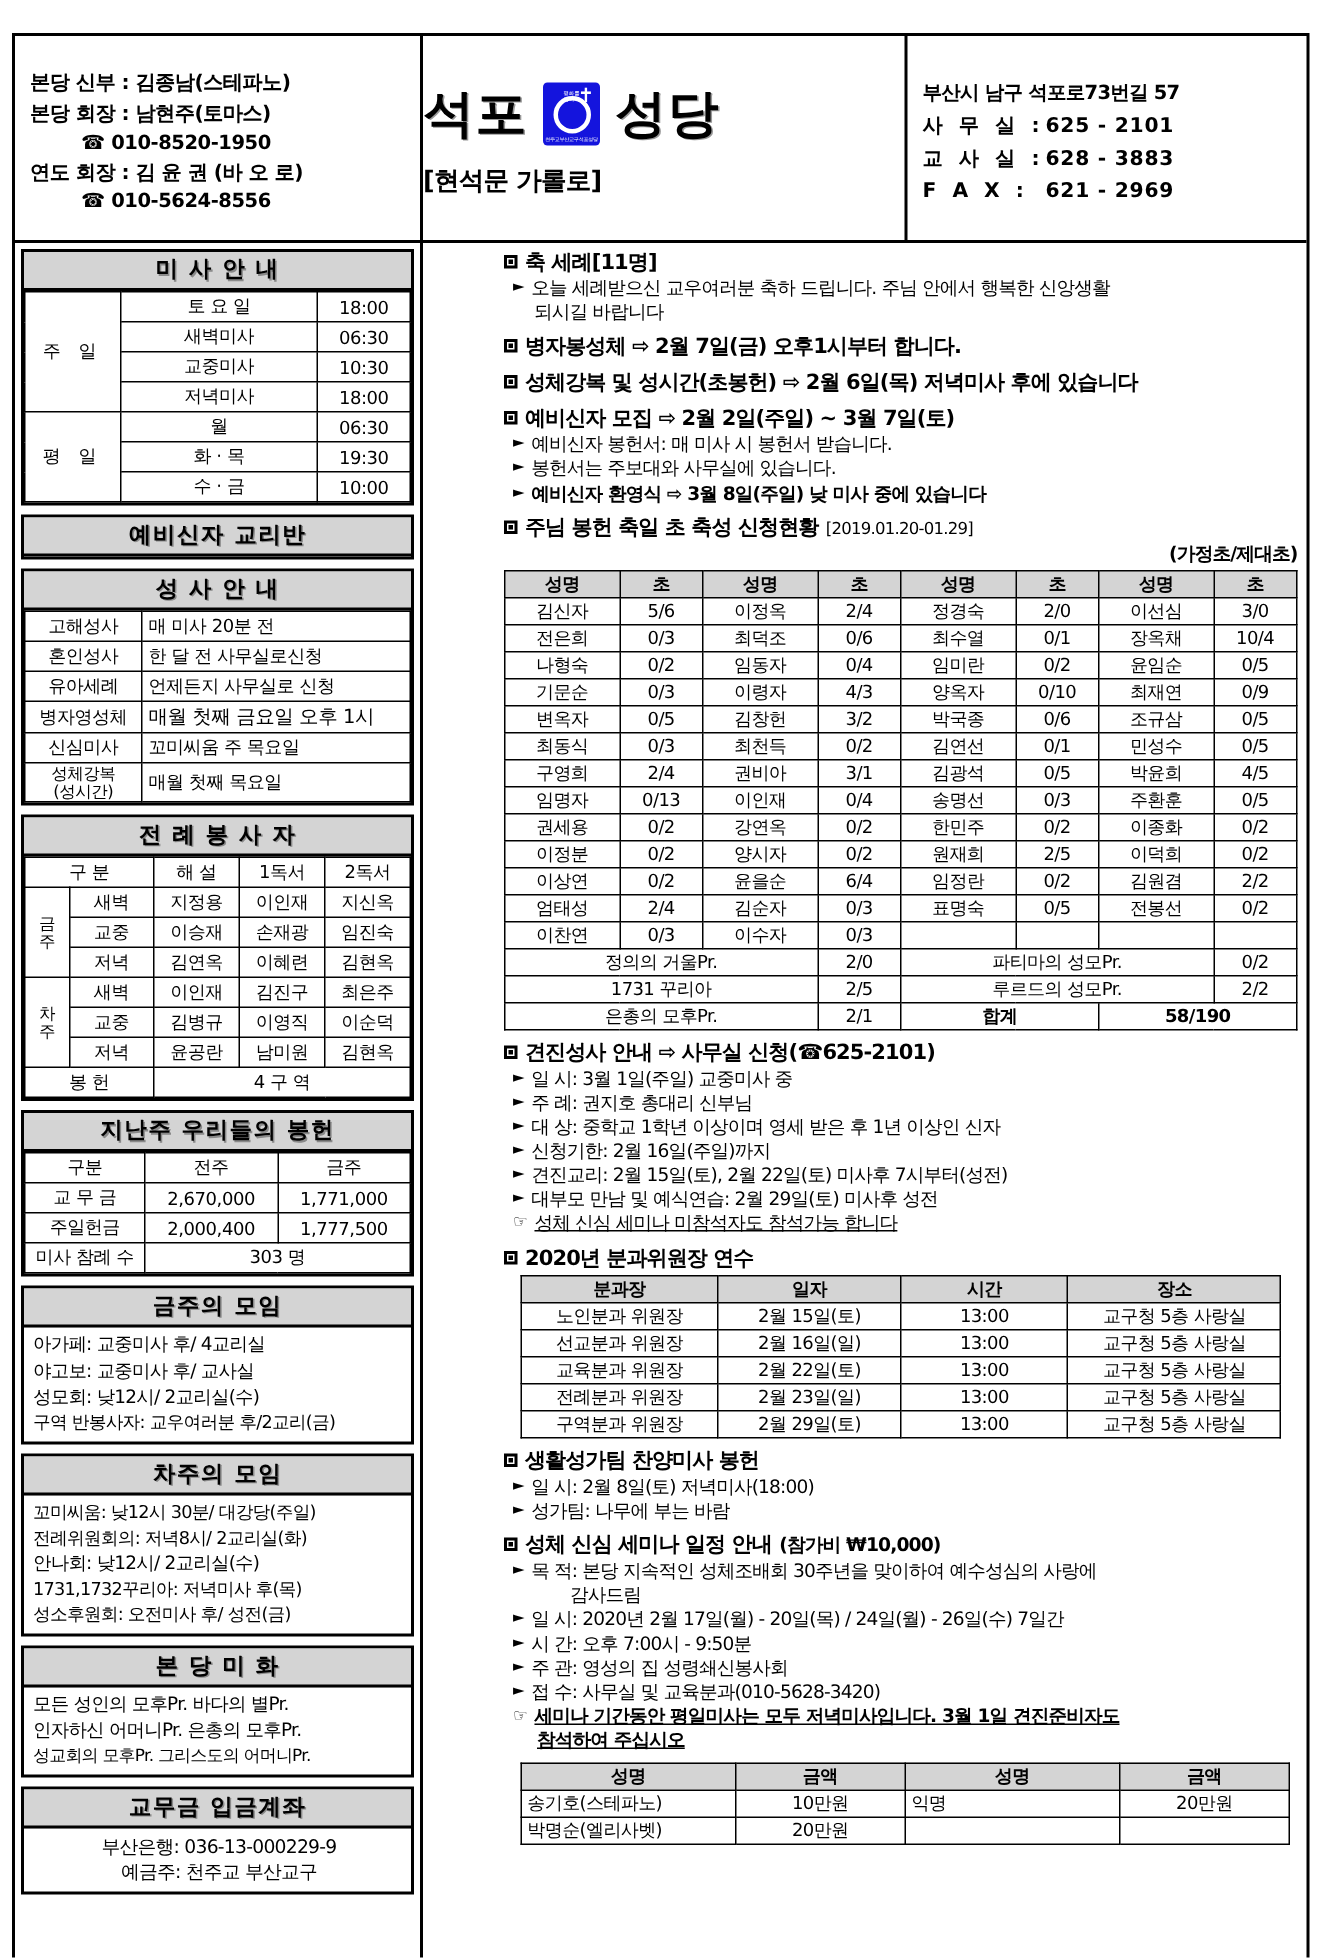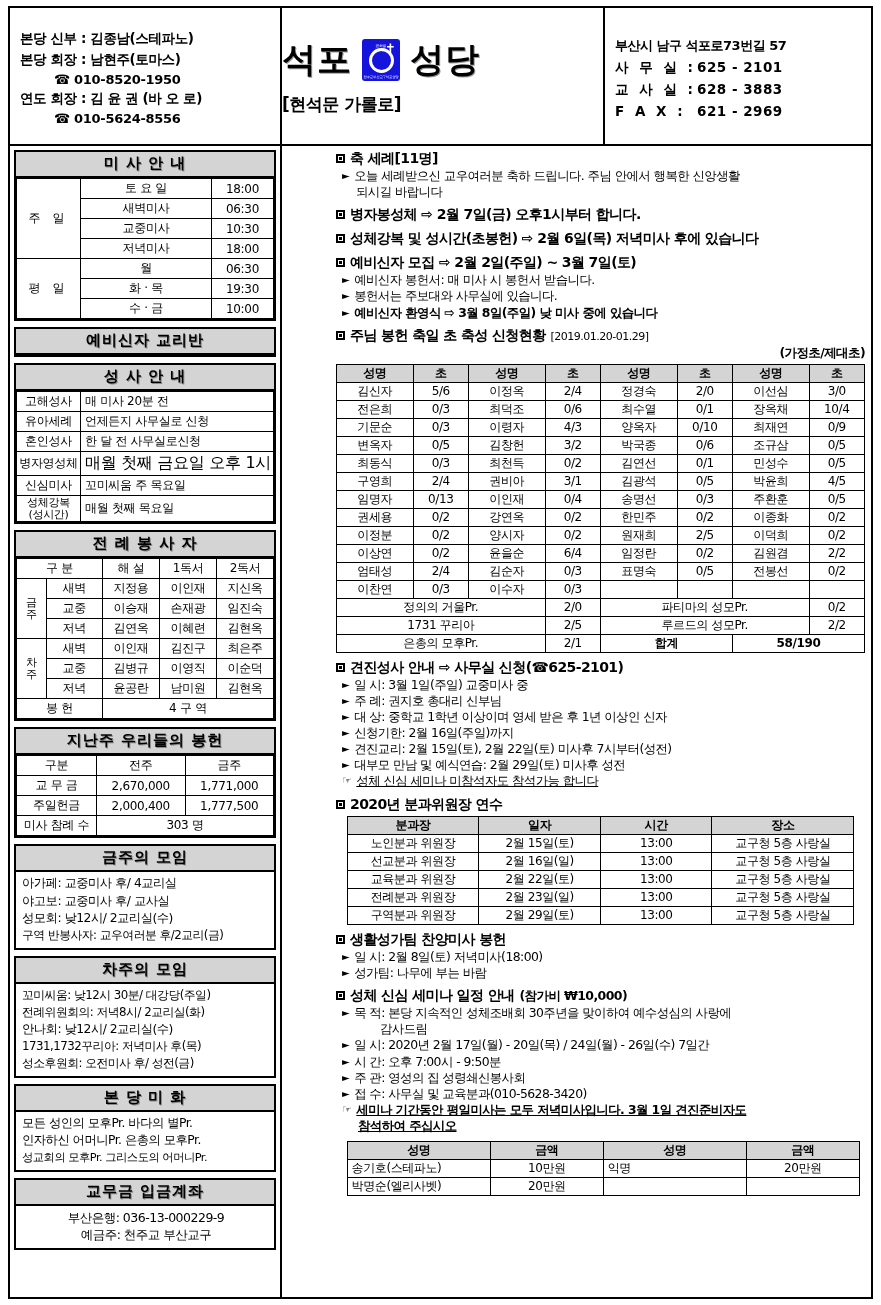--- a/index.html
+++ b/index.html
@@ -7,21 +7,21 @@
   body {
     width: 881px; height: 1305px;
     background: #fff;
     font-family: "DejaVu Sans", "Liberation Sans", sans-serif;
     font-size: 11px;
     color: #000;
     overflow: hidden;
   }
   .page {
     width: 881px; height: 1305px;
-    padding: 6px 8px 4px 8px;
+    padding: 22px 8px 4px 8px;
   }
   .outer {
     border: 2px solid #000;
     width: 865px; height: 1293px;
     display: flex; flex-direction: column;
   }
   
   .header {
     display: flex;
     border-bottom: 2px solid #000;
@@ -236,30 +236,30 @@
 
       <div class="box">
         <div class="box-title">성 사 안 내</div>
         <table class="t">
           <tbody>
                 <tr>
             <td style="width:78px;">고해성사</td>
             <td class="l">매 미사 20분 전</td>
           </tr>
           <tr>
+            <td>혼인성사</td>
+            <td class="l">한 달 전 사무실로신청</td>
+          </tr>
+          <tr>
             <td>유아세례</td>
             <td class="l">언제든지 사무실로 신청</td>
           </tr>
           <tr>
-            <td>혼인성사</td>
-            <td class="l">한 달 전 사무실로신청</td>
-          </tr>
-          <tr>
             <td>병자영성체</td>
-            <td class="l" style="font-size:16px;">매월  첫째 금요일 오후 1시</td>
+            <td class="l" style="font-size:13px;">매월  첫째 금요일 오후 1시</td>
           </tr>
           <tr>
             <td>신심미사</td>
             <td class="l">꼬미씨움 주 목요일</td>
           </tr>
           <tr>
             <td style="line-height:1.05;font-size:11px;">성체강복<br>(성시간)</td>
             <td class="l">매월 첫째 목요일</td>
           </tr>
         </tbody>
@@ -471,20 +471,30 @@
             <td>전은희</td>
                   <td>0/3</td>
             <td>최덕조</td>
                   <td>0/6</td>
             <td>최수열</td>
                   <td>0/1</td>
             <td>장옥채</td>
                   <td>10/4</td>
           </tr>
           <tr>
+            <td>나형숙</td>
+                  <td>0/2</td>
+            <td>임동자</td>
+                  <td>0/4</td>
+            <td>임미란</td>
+                  <td>0/2</td>
+            <td>윤임순</td>
+                  <td>0/5</td>
+          </tr>
+          <tr>
             <td>기문순</td>
                   <td>0/3</td>
             <td>이령자</td>
                   <td>4/3</td>
             <td>양옥자</td>
                   <td>0/10</td>
             <td>최재연</td>
                   <td>0/9</td>
           </tr>
           <tr>

